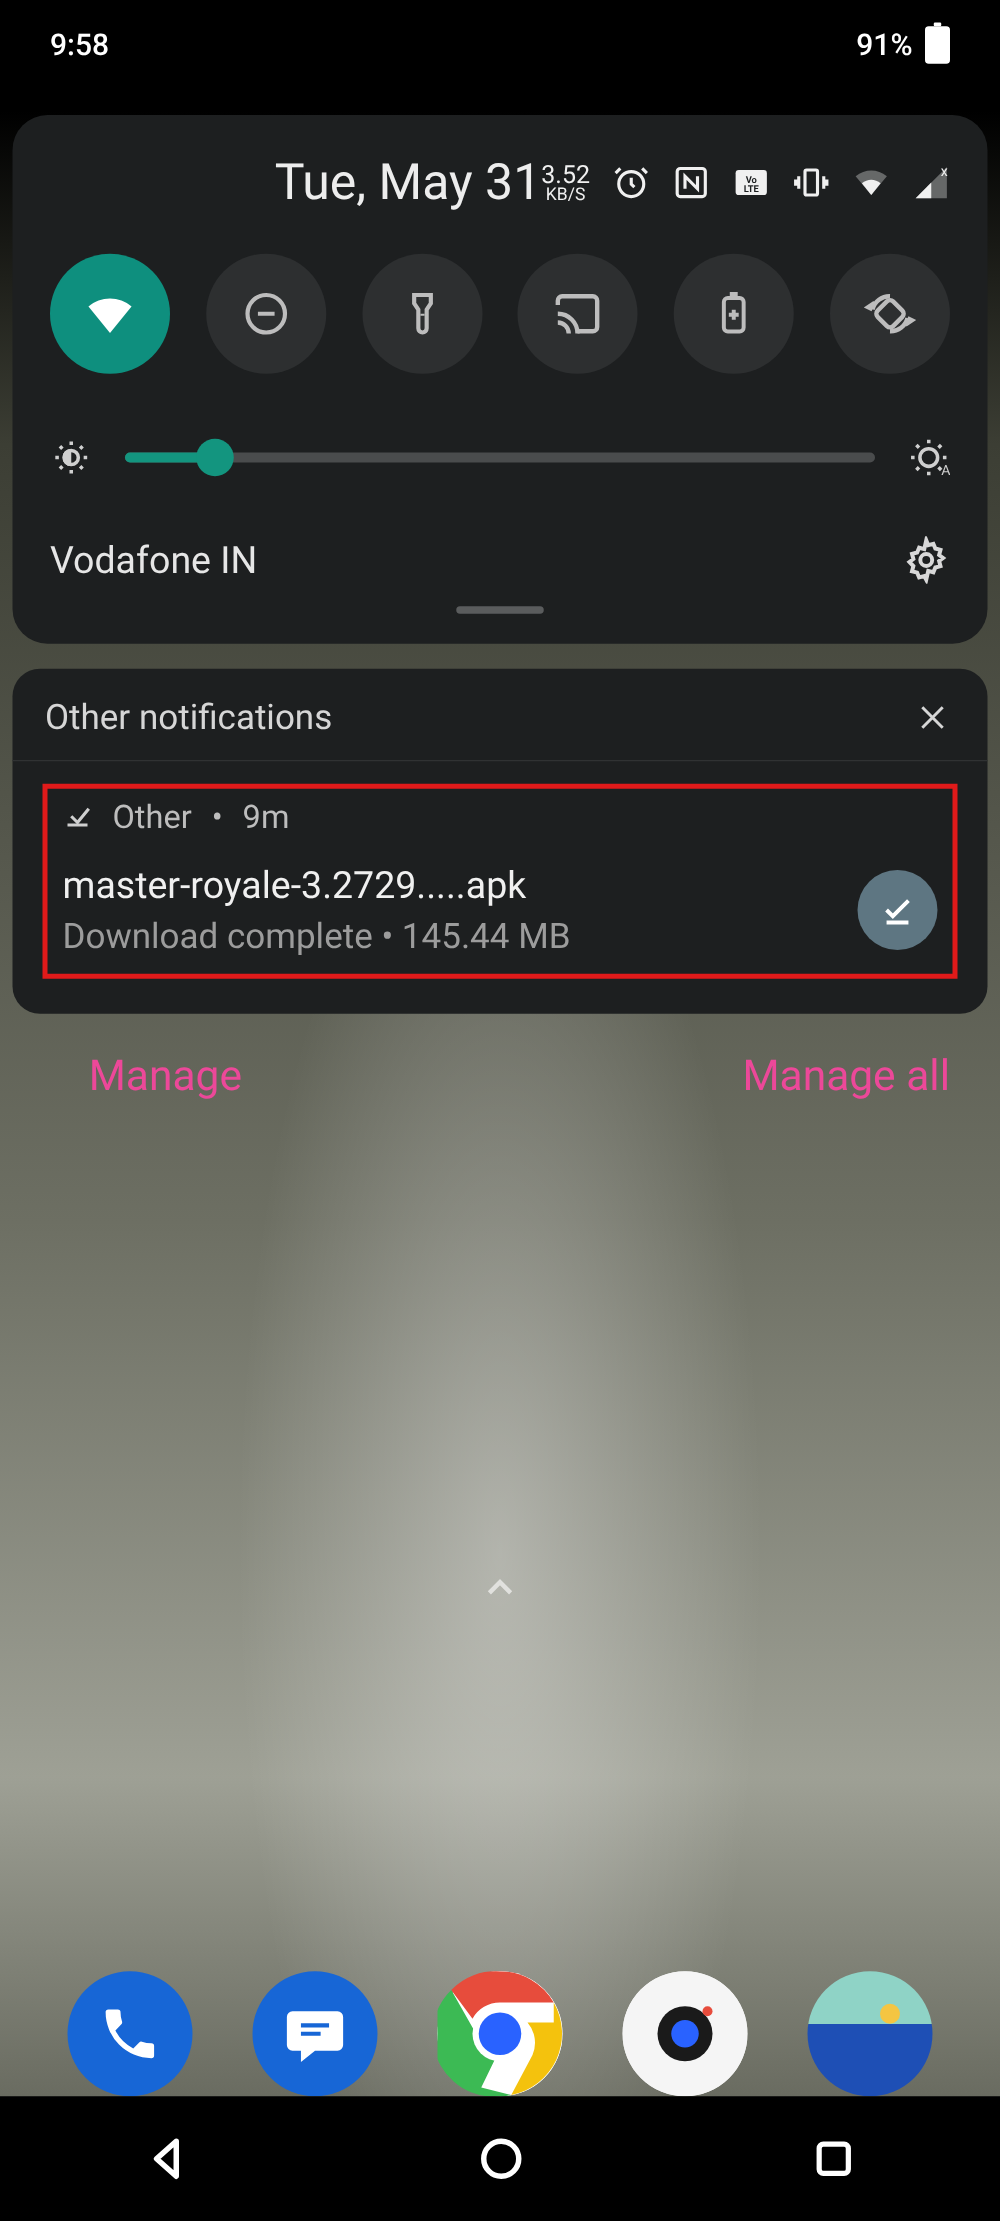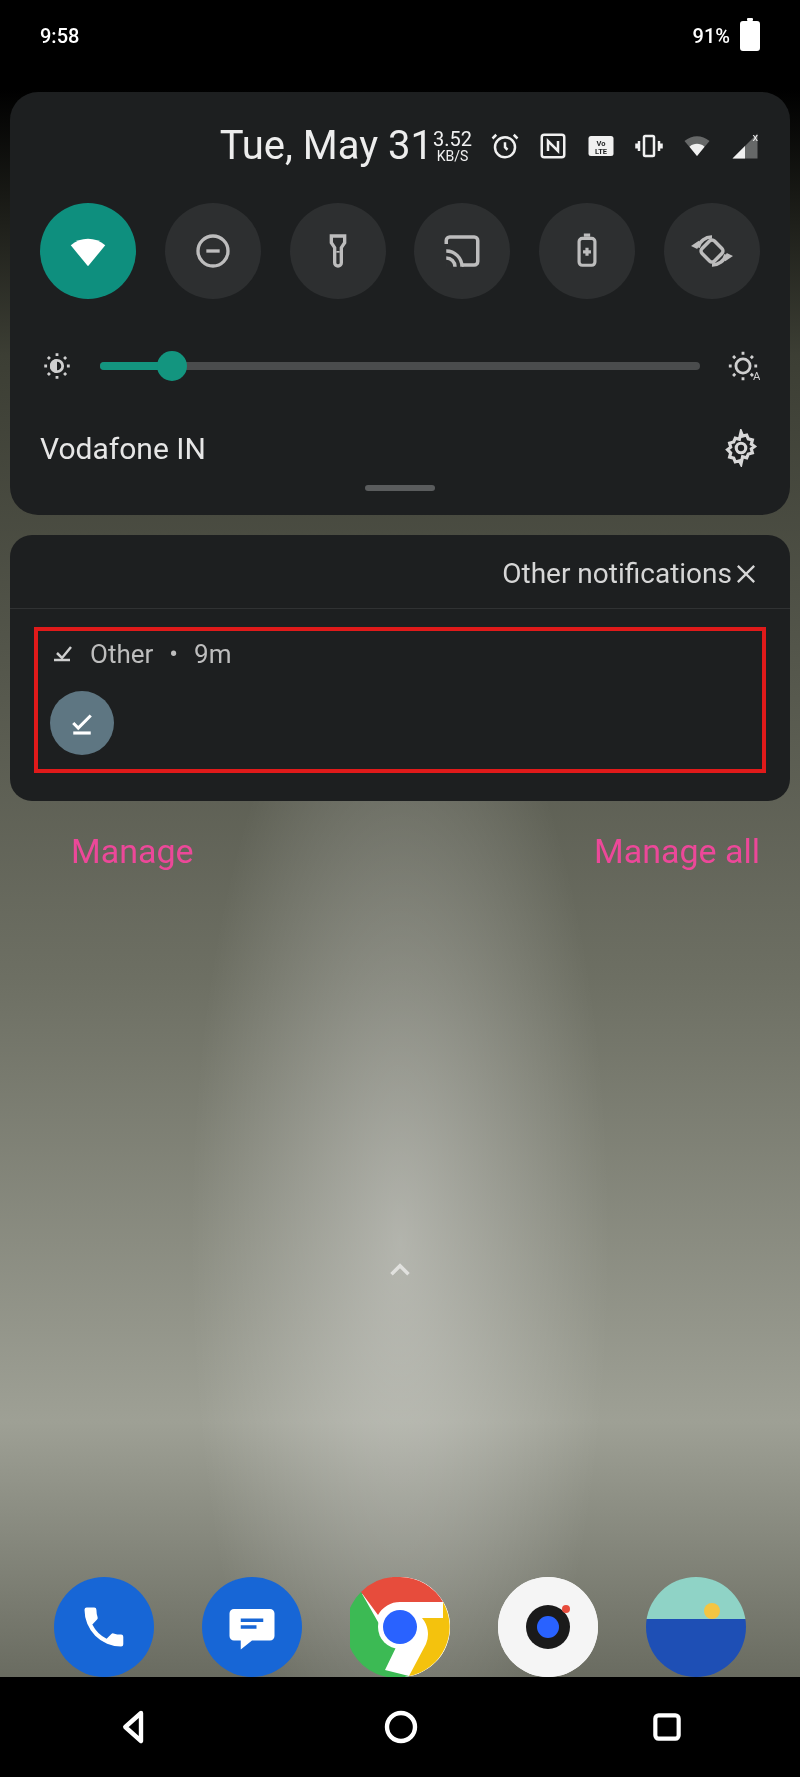--- a/index.html
+++ b/index.html
@@ -12,21 +12,21 @@
   
   .wallpaper {
     position: absolute; inset: 0; z-index: 0;
     background:
       radial-gradient(ellipse 300px 900px at 50% 70%, rgba(255,255,255,0.35), transparent 70%),
       linear-gradient(180deg, #000 0%, #000 5%, #3c3e34 20%, #6d6f63 55%, #9ea095 80%, #55574c 100%);
   }
   .status-bar {
     position: relative; z-index: 2;
     height: 72px; display: flex; align-items: center; justify-content: space-between;
-    padding: 0 40px; color: #fff; font-size: 20px; font-weight: 500;
+    padding: 0 40px; color: #fff; font-size: 24px; font-weight: 500;
     background: #000;
   }
   .status-right { display: flex; align-items: center; gap: 10px; }
   .battery-icon { width: 20px; height: 30px; border: 2px solid #fff; border-radius: 3px; position: relative; background:#fff;}
   .battery-icon::before { content:""; position:absolute; top:-5px; left:5px; width:6px; height:3px; background:#fff; border-radius:1px;}
   .panel {
     position: relative; z-index: 2;
     margin: 20px 10px 10px 10px;
     background: #1d1f20;
     border-radius: 28px;
@@ -58,21 +58,21 @@
   .gear { color:#d8d8d8; }
   .handle { width:70px; height:6px; background:#5a5c5d; border-radius:3px; margin:18px auto 0 auto; }
 
   .notif-card {
     position:relative; z-index:2;
     margin: 14px 10px 0 10px;
     background:#1d1f20;
     border-radius:22px;
     color:#e0e0e0;
   }
-  .notif-head { display:flex; align-items:center; justify-content:flex-end; padding:22px 30px 18px 26px; font-size:28px; color:#d6d6d6; border-bottom:1px solid #303233;margin-top:20px;}
+  .notif-head { display:flex; align-items:center; justify-content:space-between; padding:22px 30px 18px 26px; font-size:28px; color:#d6d6d6; border-bottom:1px solid #303233;margin-top:20px;}
   .close-x { color:#d6d6d6; }
   .notif-body { padding: 18px 24px 28px 24px; }
   .highlight { border:4px solid #e01a1a; padding:8px 12px 14px 12px; }
   .app-line { display:flex; align-items:center; gap:16px; color:#bdbdbd; font-size:26px; }
   .dl-icon { color:#cfcfcf; }
   .notif-content { display:flex; align-items:center; justify-content:space-between; margin-top:22px; gap:20px;}
   .notif-text .title { font-size:30px; color:#f0f0f0; }
   .notif-text .sub { font-size:28px; color:#9c9c9c; margin-top:6px; }
   .round-btn { width:64px; height:64px; border-radius:50%; background:#5e7682; display:flex; align-items:center; justify-content:center; color:#fff; }
 
@@ -227,20 +227,24 @@
       <div class="app-line">
         <svg class="dl-icon" width="24" height="24" viewBox="0 0 24 24" fill="none" stroke="currentColor" stroke-width="2.5">
             <path d="M4 18h16"></path>
             <path d="M7 11l5 5 9-11"></path>
           </svg>
         <span>Other</span>
         <span>•</span>
         <span>9m</span>
       </div>
       <div class="notif-content">
+        <div class="notif-text">
+          <div class="title">master-royale-3.2729.....apk</div>
+          <div class="sub">Download complete • 145.44 MB</div>
+        </div>
         <div class="round-btn">
           <svg width="30" height="30" viewBox="0 0 24 24" fill="none" stroke="currentColor" stroke-width="2.5">
               <path d="M5 12l4 4L19 6"></path>
               <path d="M5 20h14"></path>
             </svg>
         </div>
       </div>
     </div>
   </div>
 </div>

